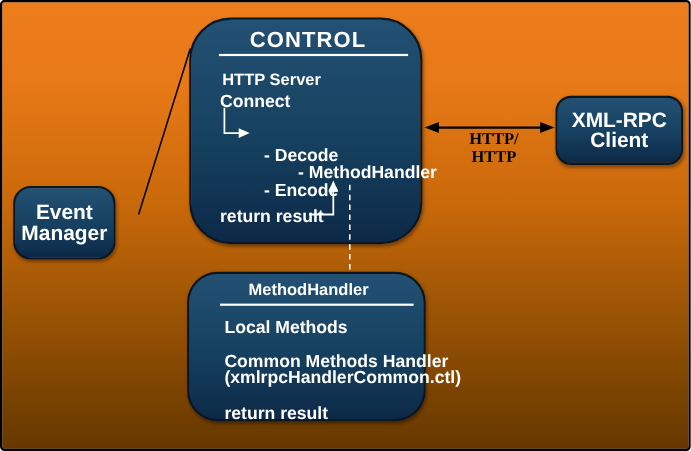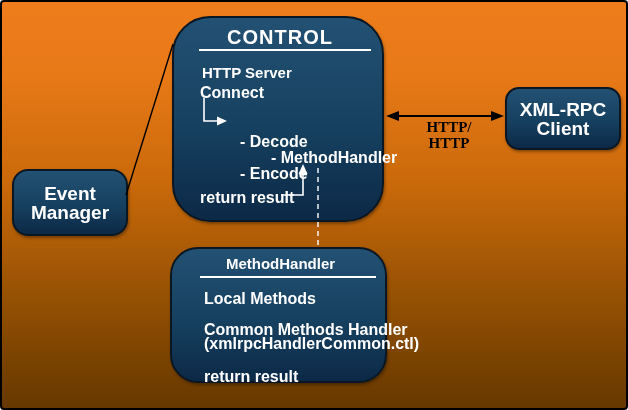--- a/index.html
+++ b/index.html
@@ -61,21 +61,21 @@
     <div class="abs fs-body" style="left:26px;top:171px;">return result</div>
   </div>
 
   <div class="node" style="left:503px;top:85px;width:116px;height:63px;border-radius:14px;">
     <div class="center-label">
       <span>XML-RPC</span>
       <span>Client</span>
     </div>
   </div>
 
-  <div class="node" style="left:10px;top:167px;width:116px;height:67px;border-radius:16px;">
+  <div class="node" style="left:10px;top:167px;width:93px;height:67px;border-radius:16px;">
     <div class="center-label">
       <span>Event</span>
       <span>Manager</span>
     </div>
   </div>
 
   <div class="node" style="left:168px;top:245px;width:217px;height:136px;border-radius:28px;">
     <div class="abs" style="left:0;top:6px;width:217px;text-align:center;font-size:15px;">MethodHandler</div>
     <div class="underline" style="left:28px;top:27px;width:176px;height:1.5px;"></div>
     <div class="abs fs-body" style="left:32px;top:41px;">Local Methods</div>

